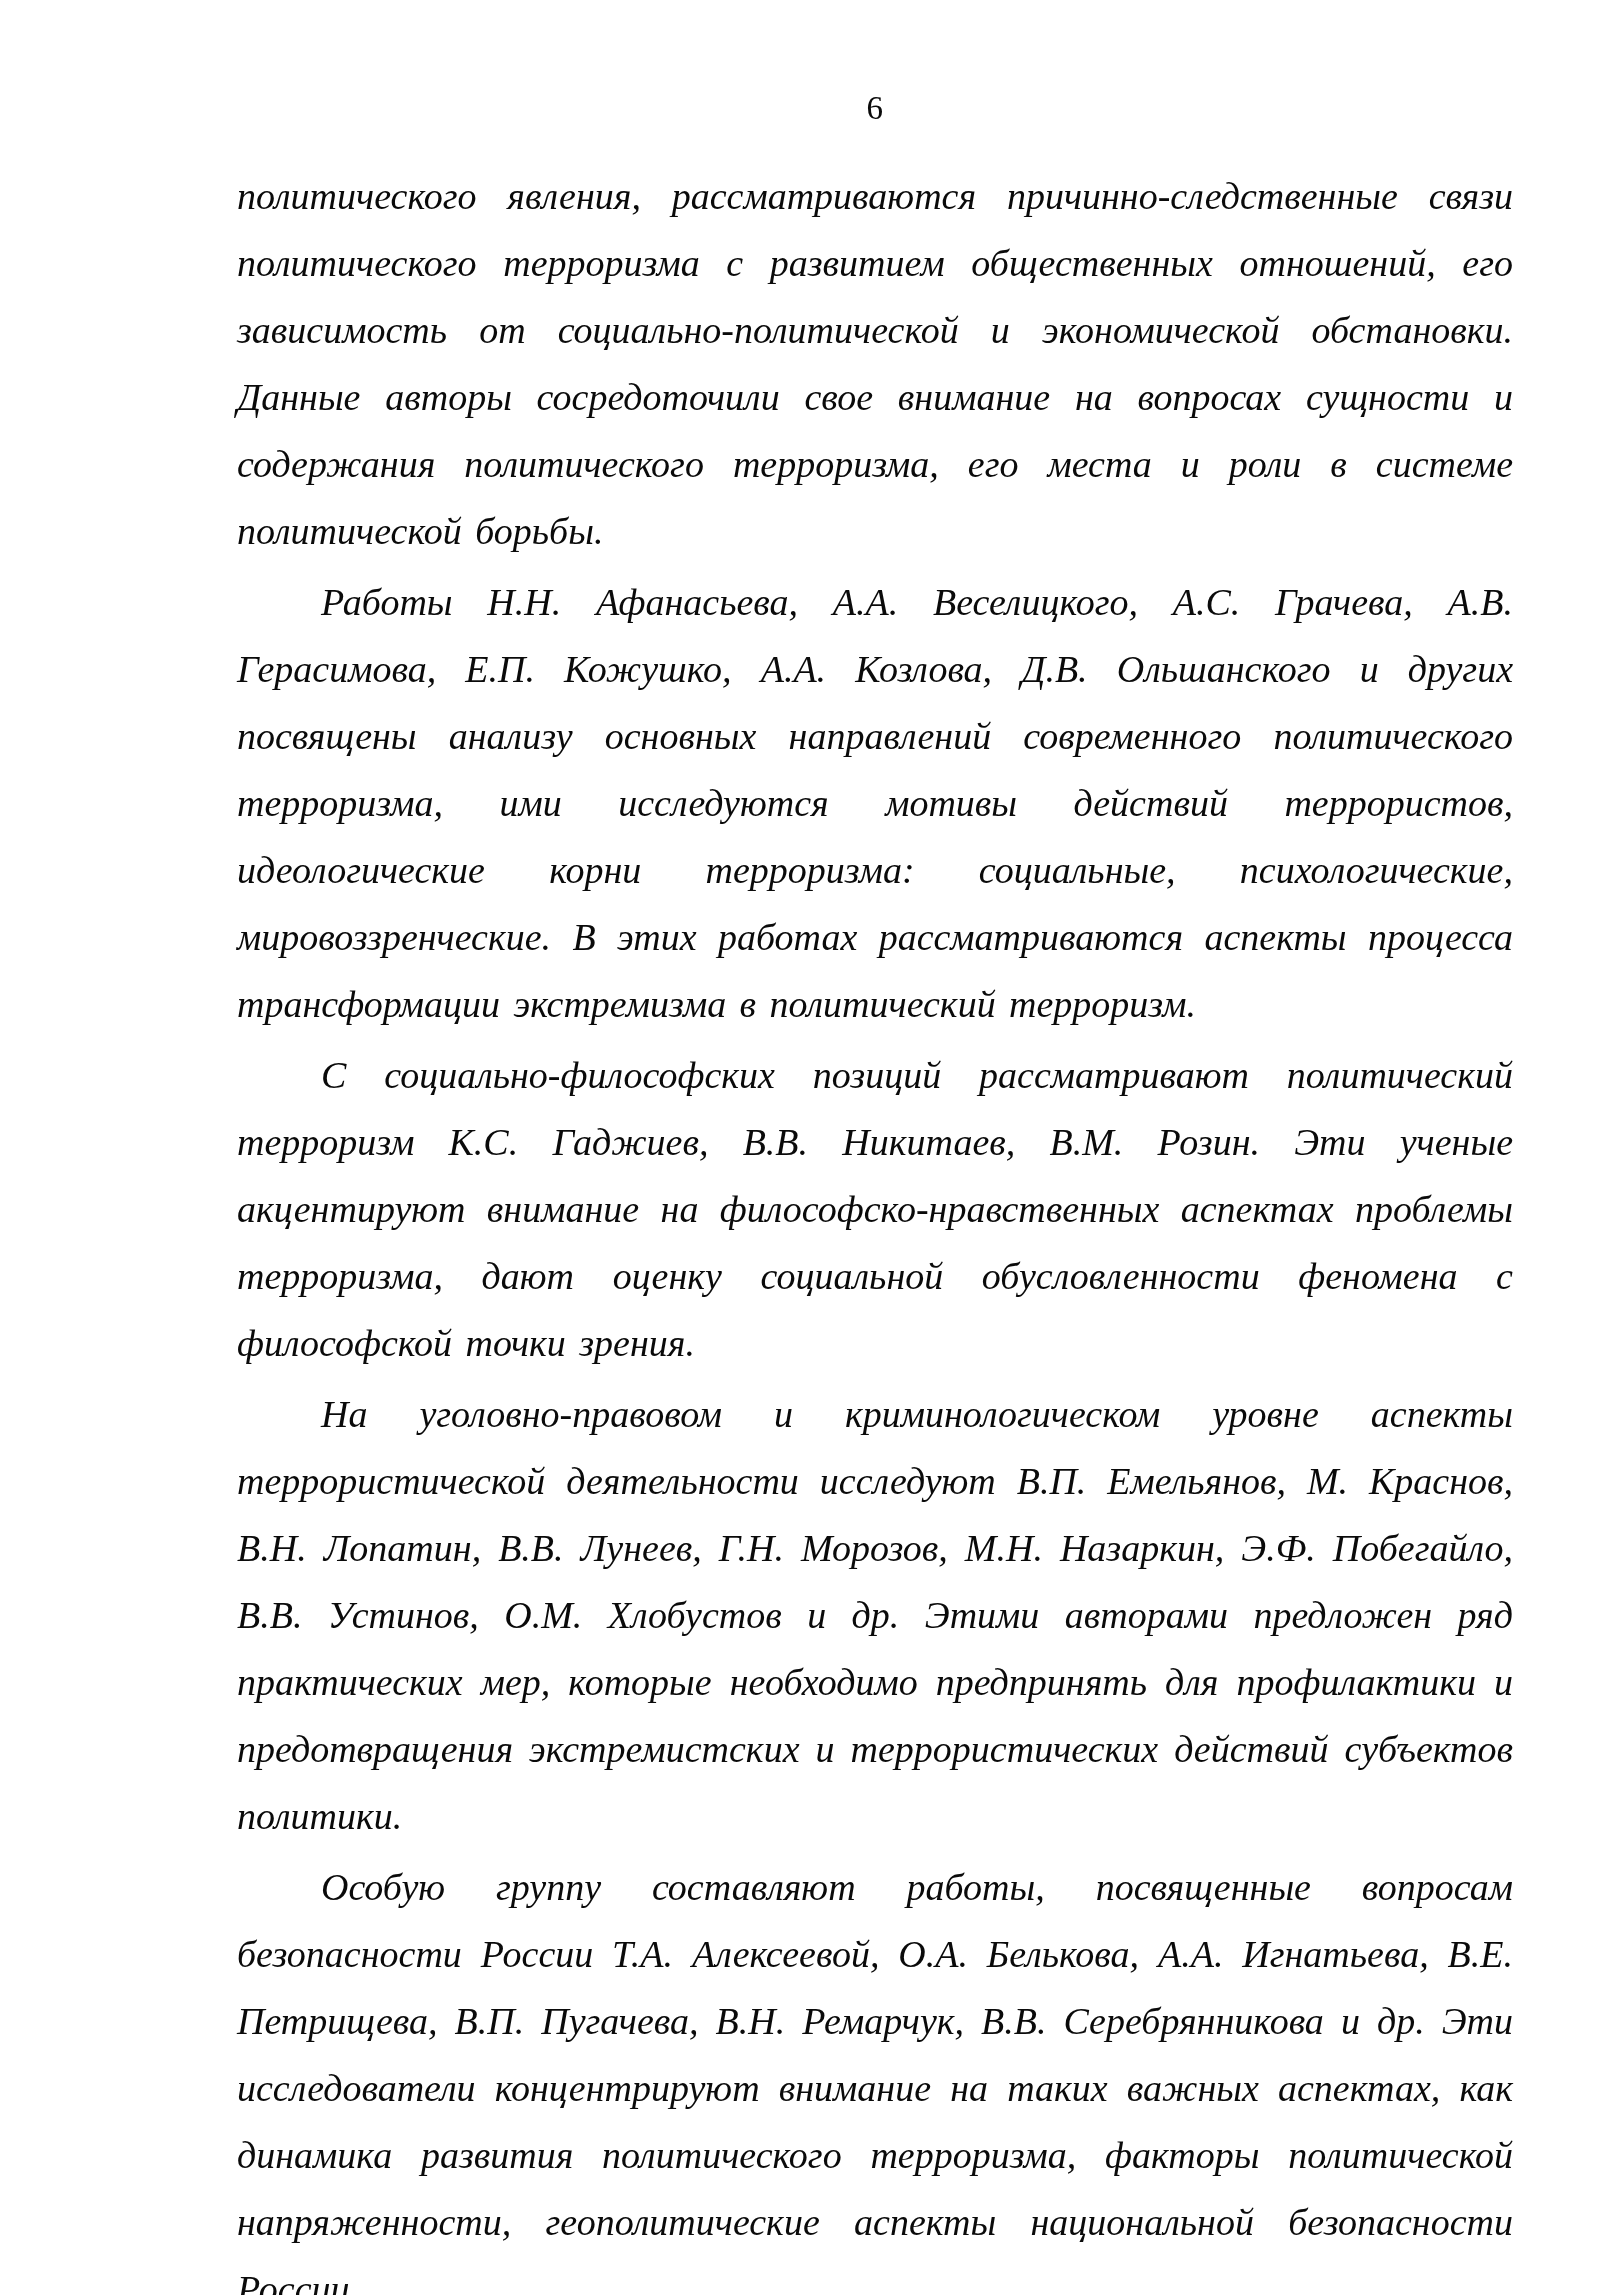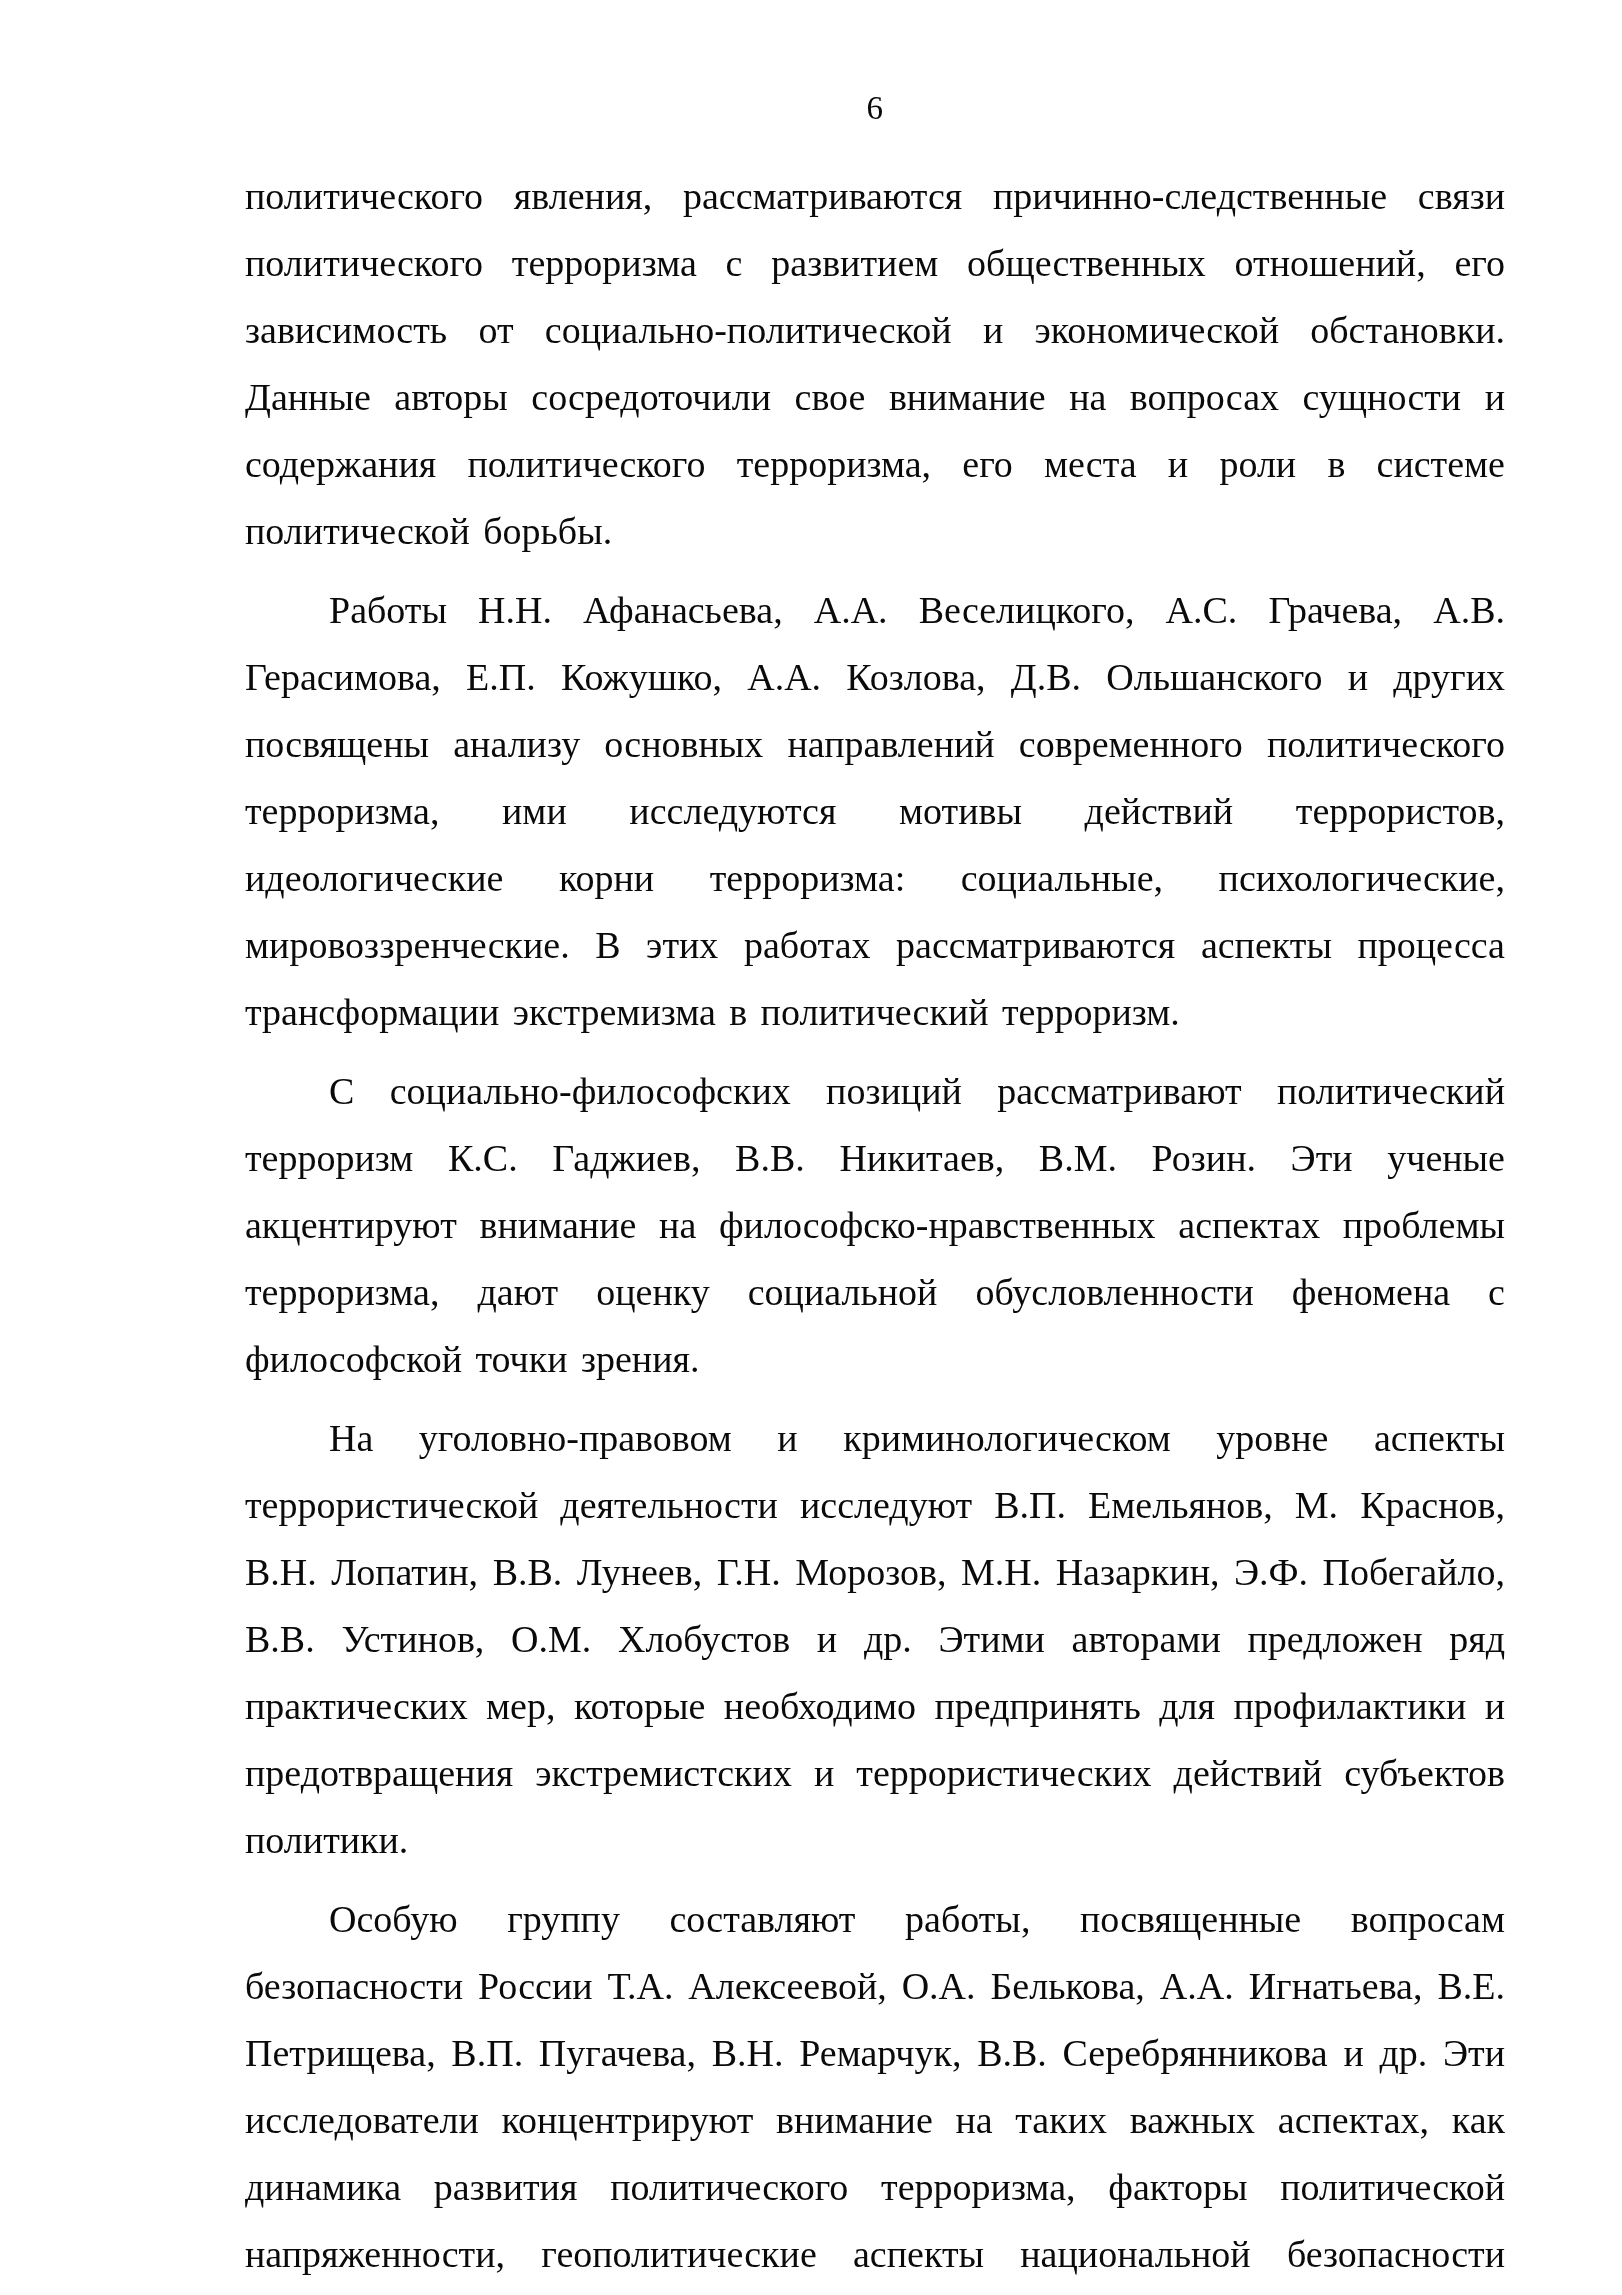--- a/index.html
+++ b/index.html
@@ -23,25 +23,26 @@
     padding: 92px 105px 0 233px;
   }
   .page-number {
     text-align: center;
     font-size: 33px;
     line-height: 1;
     margin: 0 0 38px 0;
     letter-spacing: 0.7px;
   }
   .content p {
-    margin: 12px;
+    margin: 4px;
     font-size: 38px;
     line-height: 67px;
     text-align: justify;
     word-spacing: 3.9px;
+    font-style: italic;
   }
   .content p.indented {
     text-indent: 84px;
   }
 </style>
 </head>
 <body>
 
 <div class="page">
   <div class="page-number">6</div>

